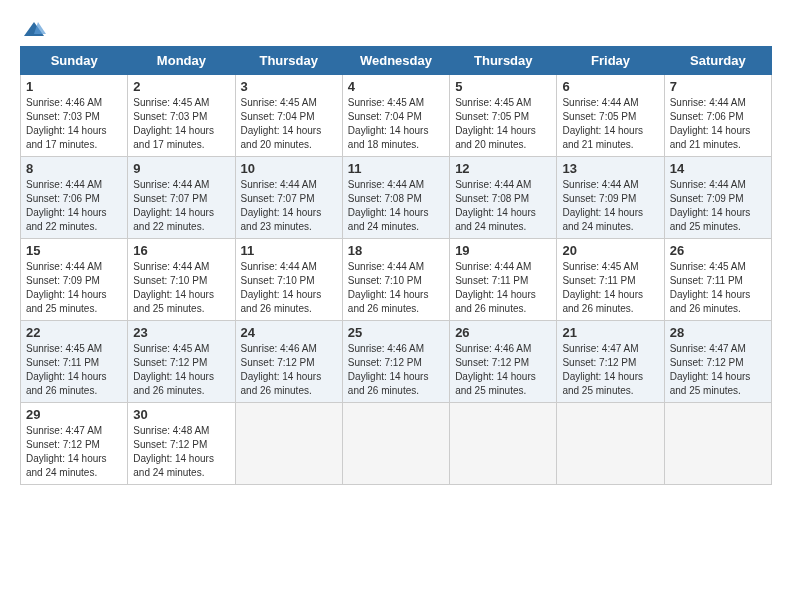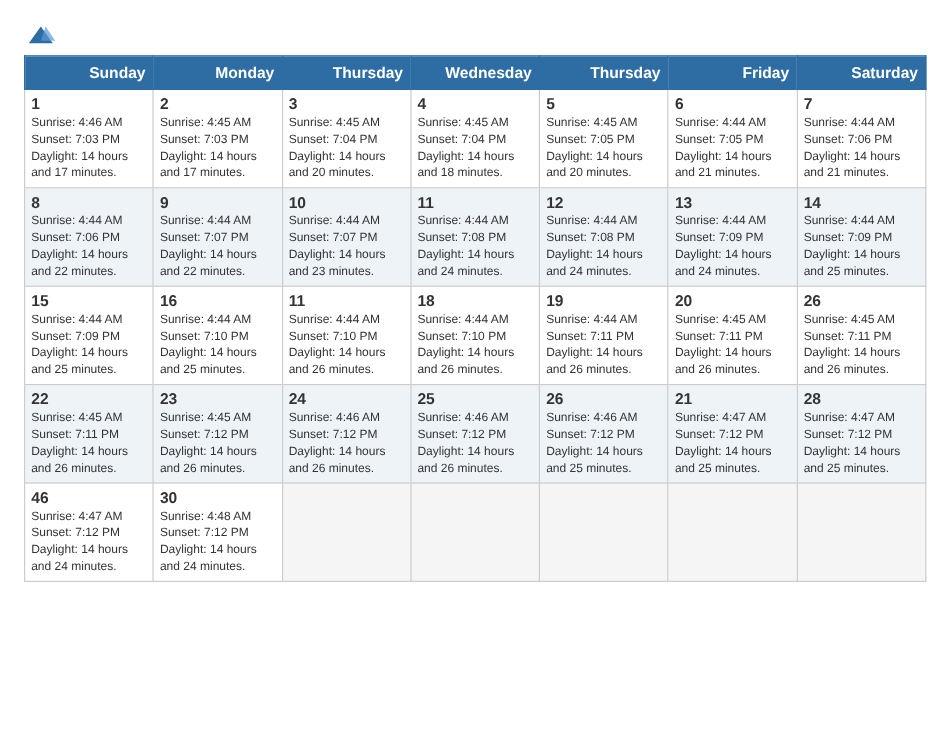--- a/index.html
+++ b/index.html
@@ -54,21 +54,21 @@
       color: #333;
     }
     .calendar {
       width: 100%;
       border-collapse: collapse;
       margin-top: 4px;
     }
     .calendar th {
       background-color: #2e6da4;
       color: #fff;
-      text-align: right;
+      text-align: center;
       padding: 6px 6px;
       font-size: 13px;
       font-weight: bold;
       border: 1px solid #2e6da4;
     }
     .calendar td {
       vertical-align: top;
       border: 1px solid #ccc;
       padding: 4px 5px;
       font-size: 10px;
@@ -381,21 +381,21 @@
           <div class="day-info">
             <div>Sunrise: 4:47 AM</div>
             <div>Sunset: 7:12 PM</div>
             <div>Daylight: 14 hours</div>
             <div>and 25 minutes.</div>
           </div>
         </td>
       </tr>
       <tr>
         <td>
-          <span class="day-num">46</span>
+          <span class="day-num">29</span>
           <div class="day-info">
             <div>Sunrise: 4:47 AM</div>
             <div>Sunset: 7:12 PM</div>
             <div>Daylight: 14 hours</div>
             <div>and 24 minutes.</div>
           </div>
         </td>
         <td>
           <span class="day-num">30</span>
           <div class="day-info">

